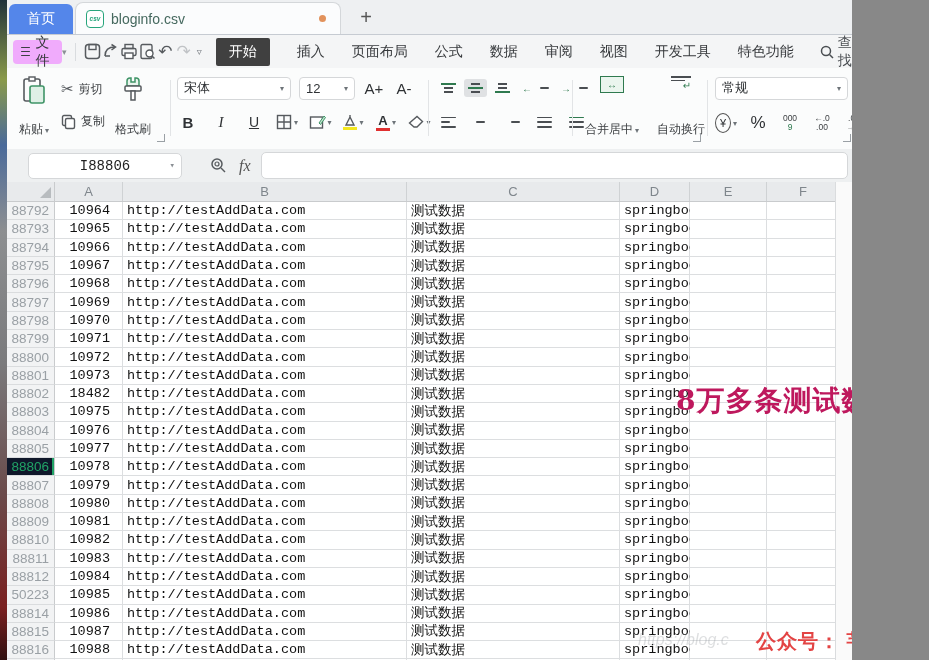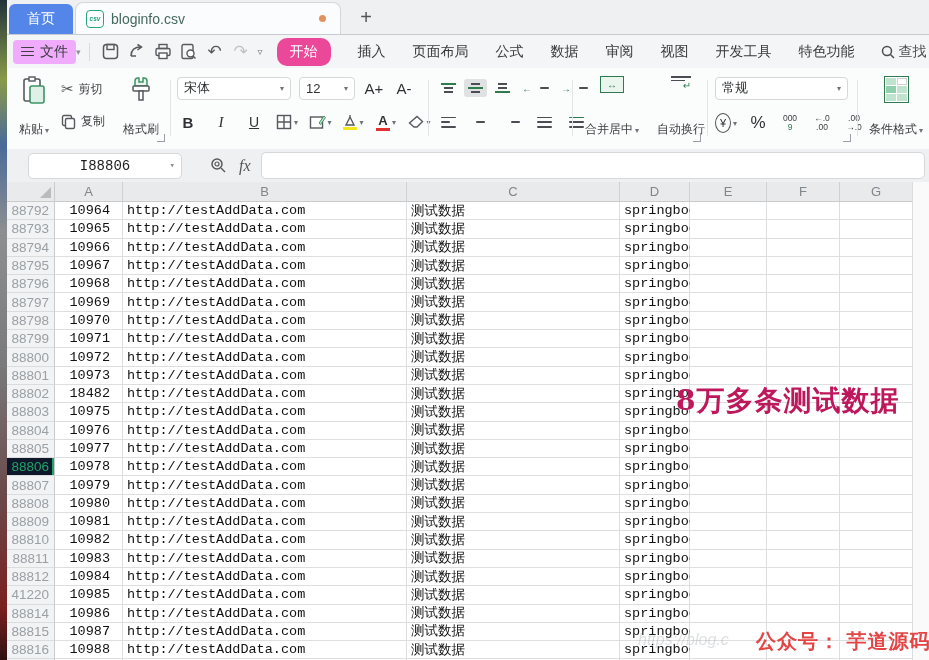--- a/index.html
+++ b/index.html
@@ -1,16 +1,16 @@
 <!DOCTYPE html>
 <html><head>
 <meta charset="utf-8">
 <style>
   html,body{margin:0;padding:0;background:#888;}
-  #app{position:relative;width:929px;height:660px;background:#fff;overflow:hidden;
+  #app{position:relative;width:852px;height:660px;background:#fff;overflow:hidden;
        font-family:"Liberation Sans",sans-serif;-webkit-font-smoothing:antialiased;}
   
   #wallpaper{position:absolute;left:0;top:0;width:7px;height:660px;
     background:linear-gradient(180deg,#20323a 0%,#8a9a4a 12%,#4a6a9a 22%,#8d8f91 35%,#7a7a7c 55%,#6a4a4a 75%,#7a2020 92%,#301010 100%);}
   
   #tabbar{position:absolute;left:7px;top:0;right:0;height:34px;background:#eef0f2;border-bottom:1px solid #c6cbd2;}
   .hometab{position:absolute;left:2px;top:4px;width:64px;height:30px;background:#5486ea;border-radius:6px 6px 0 0;
     color:#fff;font-size:14px;display:flex;align-items:center;justify-content:center;}
   .doctab{position:absolute;left:68px;top:2px;width:266px;height:32px;background:#fbfcfd;border:1px solid #d4d7da;border-bottom:none;
     border-radius:8px 8px 0 0;display:flex;align-items:center;padding:0 10px;box-sizing:border-box;}
@@ -27,21 +27,21 @@
   .hamb i{height:1.6px;background:#3c3f42;border-radius:1px;}
   .carat{font-size:9px;color:#8b9095;}
   .qsep{width:1px;height:18px;background:#d9dcdf;margin:0 8px;}
   .qicon{width:26px;height:24px;display:flex;align-items:center;justify-content:center;color:#565a5e;}
   .qicon svg{display:block;}
   .undoglyph{font-size:17px;color:#565a5e;}
   .redoglyph{font-size:17px;color:#c0c3c6;}
   .morecarat{font-size:10px;color:#7a7f84;margin:0 4px;}
   .mtabs{display:flex;align-items:center;margin-left:10px;gap:27px;}
   .mtab{cursor:default;white-space:nowrap;}
-  .mtab.active{background:#ec4899;color:#fff;border-radius:10px;padding:5px 13px;}
+  .mtab.active{background:#404040;color:#fff;border-radius:2px;padding:5px 13px;}
   .findbox{display:flex;align-items:center;gap:4px;margin-left:26px;color:#4a4e52;}
   
   #toolbar{position:absolute;left:7px;top:68px;right:0;height:81px;background:#fbfcfc;border-bottom:1px solid #e3e5e7;font-size:12px;color:#3c3f42;}
   .tg{position:absolute;top:6px;height:68px;}
   .vdiv{position:absolute;top:12px;width:1px;height:56px;background:#e2e4e6;}
   .bigbtn{display:inline-flex;flex-direction:column;align-items:center;justify-content:space-between;height:62px;padding:2px 4px;}
   .bigbtn .lbl{font-size:12px;color:#3c3f42;white-space:nowrap;}
   .stackcol{display:inline-flex;flex-direction:column;justify-content:space-between;height:58px;margin-left:8px;padding-top:4px;box-sizing:border-box;}
   .srow{display:flex;align-items:center;gap:5px;height:22px;font-size:12px;}
   .cornermark{position:absolute;right:2px;bottom:0;width:7px;height:7px;border-right:1.4px solid #9aa0a5;border-bottom:1.4px solid #9aa0a5;}
@@ -213,21 +213,21 @@
             <span>剪切</span>
           </div>
           <div class="srow">
             <svg width="15" height="15" viewBox="0 0 15 15">
                 <rect x="1.5" y="1.5" width="9" height="10" rx="1.5" fill="#fff" stroke="#565a5e" stroke-width="1.4"></rect>
                 <rect x="4.5" y="4.5" width="9" height="10" rx="1.5" fill="#fff" stroke="#565a5e" stroke-width="1.4"></rect>
               </svg>
             <span>复制</span>
           </div>
         </div>
-        <div class="bigbtn" style="margin-left:14px;">
+        <div class="bigbtn" style="margin-left:6px;">
           <svg width="24" height="28" viewBox="0 0 24 28">
               <path d="M6 10 L6 5 Q6 2 9 2 L10 2 L10 6 L14 6 L14 2 L15 2 Q18 2 18 5 L18 10 Z" fill="#eaf5ee" stroke="#3f9467" stroke-width="1.5"></path>
               <rect x="4" y="10" width="16" height="5" rx="1" fill="#fff" stroke="#565a5e" stroke-width="1.5"></rect>
               <rect x="10" y="15" width="4" height="9" fill="#fff" stroke="#565a5e" stroke-width="1.5"></rect>
             </svg>
           <span class="lbl">格式刷</span>
         </div>
       </div>
       <span class="cornermark"></span>
     </div>
@@ -679,21 +679,21 @@
           <div class="rowhdr">88812</div>
           <div class="cell c0 num">10984</div>
           <div class="cell c1">http://testAddData.com</div>
           <div class="cell c2">测试数据</div>
           <div class="cell c3">springboot</div>
           <div class="cell c4"></div>
           <div class="cell c5"></div>
           <div class="cell c6"></div>
         </div>
         <div class="grow">
-          <div class="rowhdr">41220</div>
+          <div class="rowhdr">50223</div>
           <div class="cell c0 num">10985</div>
           <div class="cell c1">http://testAddData.com</div>
           <div class="cell c2">测试数据</div>
           <div class="cell c3">springboot</div>
           <div class="cell c4"></div>
           <div class="cell c5"></div>
           <div class="cell c6"></div>
         </div>
         <div class="grow">
           <div class="rowhdr">88814</div>

